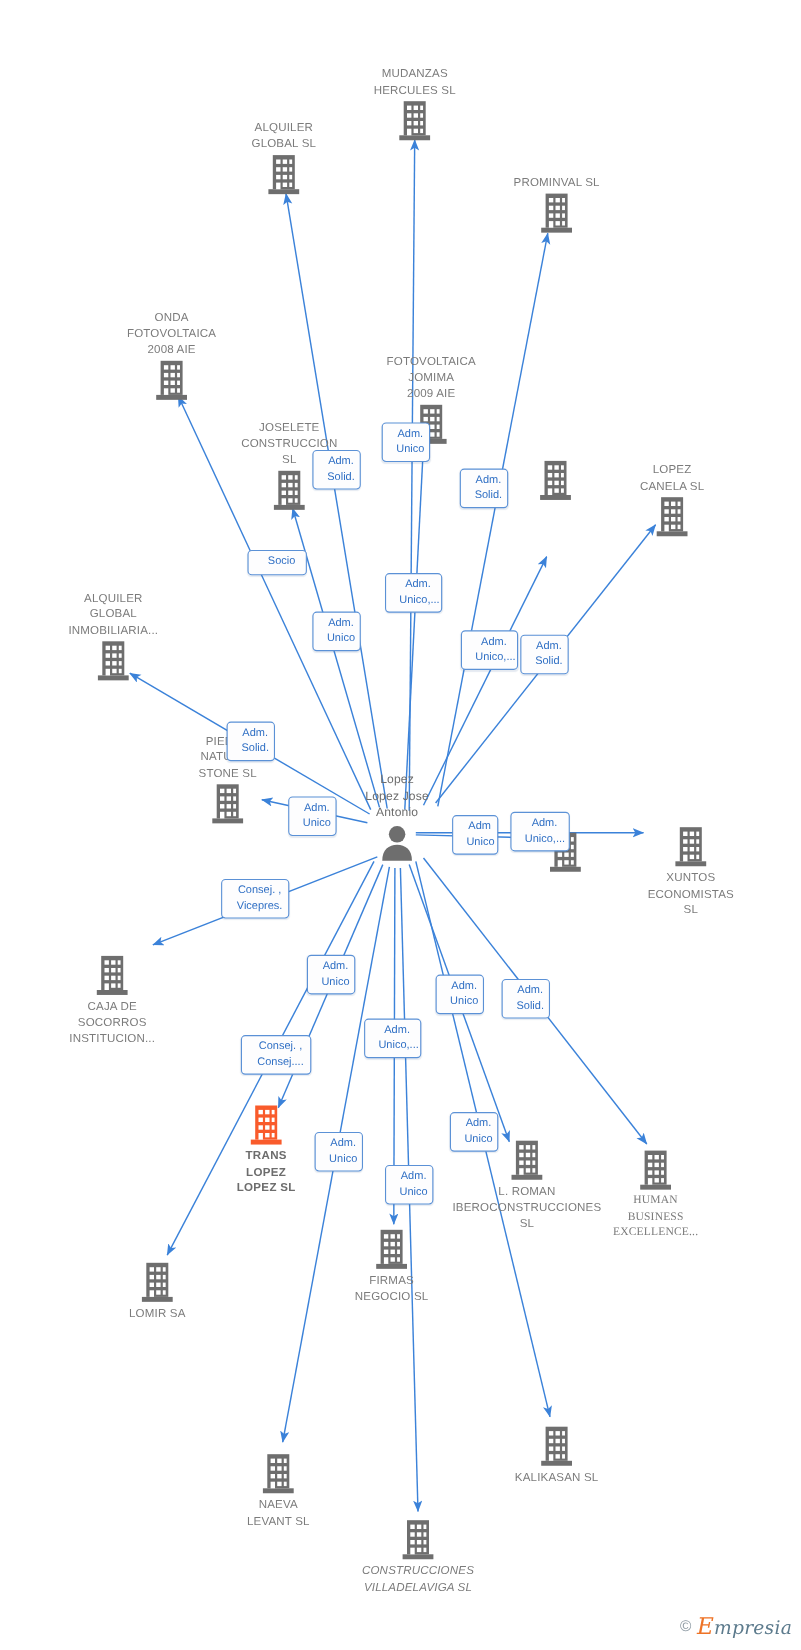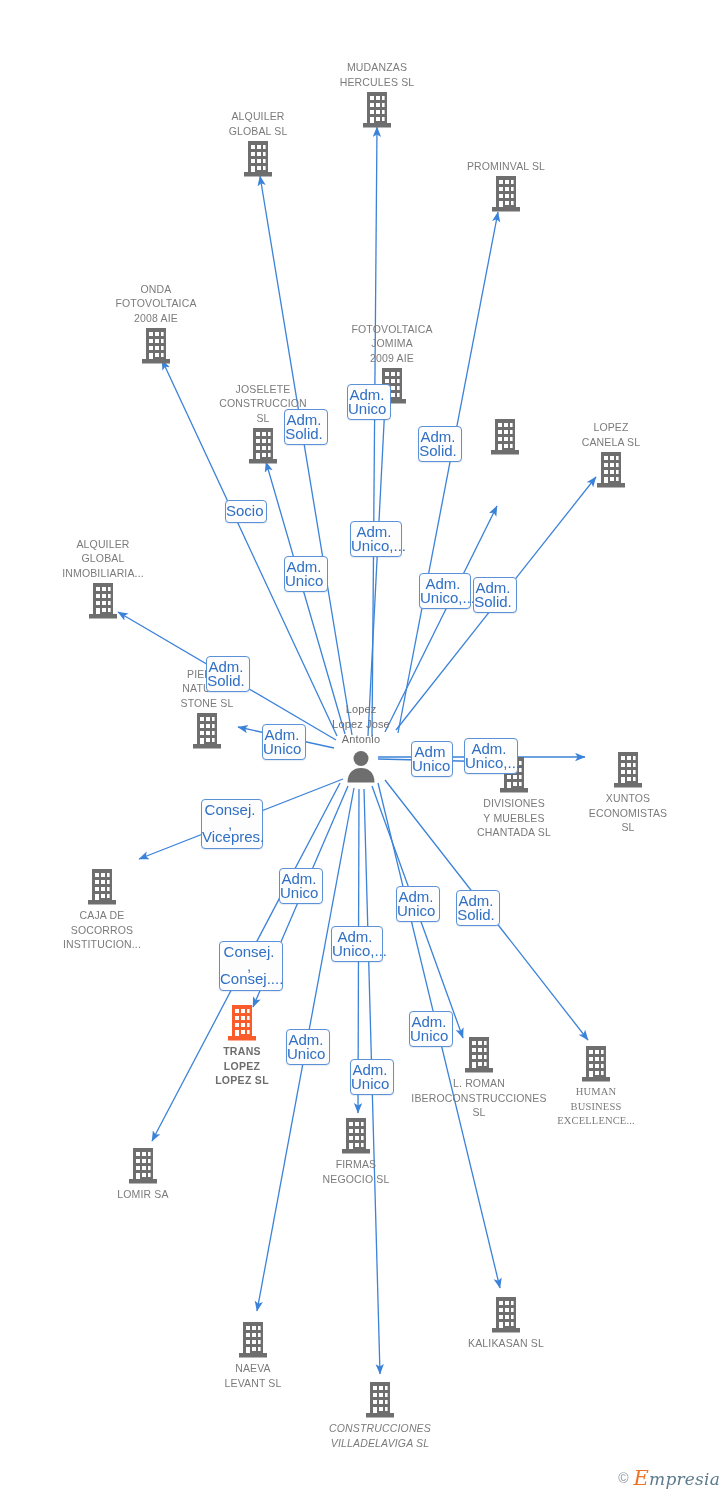--- a/index.html
+++ b/index.html
@@ -54,24 +54,24 @@
     line-height:15px;
   }
   
   .badge{
     position:absolute;
     box-sizing:border-box;
     background:#fdfdfe;
     border:1px solid #5b91d6;
     border-radius:4px;
     color:#2f6fc4;
-    font-size:15px;
+    font-size:10px;
     line-height:13.5px;
     text-align:center;
-    padding:3px 4px 4px 0;
+    padding:3px 4px 4px 12px;
     white-space:pre-line;
     box-shadow:0 1px 1px rgba(40,80,140,.12);
   }
   
   #watermark{
     position:absolute;
     right:8px;
     bottom:10px;
     display:flex;
     align-items:center;
@@ -395,23 +395,20 @@
               <rect x="16" y="12" width="4" height="4"></rect>
               <rect x="22" y="12" width="2.6" height="4"></rect>
               <rect x="10" y="19" width="4" height="4"></rect>
               <rect x="16" y="19" width="4" height="4"></rect>
               <rect x="22" y="19" width="2.6" height="4"></rect>
               <rect x="10" y="26" width="4" height="6"></rect>
               <rect x="16" y="26" width="4" height="4"></rect>
               <rect x="22" y="26" width="2.6" height="4"></rect>
             </g>
           </svg></span>
-        <span class="lbl">DIVISIONES
-Y MUEBLES
-CHANTADA  SL</span>
       </div>
       <div class="node" style="left: 628px; top: 751px;">
         <span class="ico"><svg width="34" height="38" viewBox="0 0 34 38" xmlns="http://www.w3.org/2000/svg" aria-hidden="true">
             <rect x="7" y="1" width="20" height="31" fill="#6e6e6e"></rect>
             <rect x="3" y="32" width="28" height="4.5" fill="#6e6e6e"></rect>
             <g fill="#ffffff">
               <rect x="10" y="5" width="4" height="4"></rect>
               <rect x="16" y="5" width="4" height="4"></rect>
               <rect x="22" y="5" width="2.6" height="4"></rect>
               <rect x="10" y="12" width="4" height="4"></rect>
@@ -602,21 +599,21 @@
               <rect x="16" y="26" width="4" height="4"></rect>
               <rect x="22" y="26" width="2.6" height="4"></rect>
             </g>
           </svg></span>
         <span class="lbl">CONSTRUCCIONES
 VILLADELAVIGA SL</span>
       </div>
     </div>
 
   <div id="badge-layer">
-      <div class="badge" style="left: 225px; top: 500px; width: 42px; min-height: 20px;">Socio</div>
+      <div class="badge" style="left: 225px; top: 500px; width: 54px; min-height: 20px;">Socio</div>
       <div class="badge" style="left: 284px; top: 409px; width: 44px; min-height: 34px;">Adm.
 Solid.</div>
       <div class="badge" style="left: 347px; top: 384px; width: 44px; min-height: 34px;">Adm.
 Unico</div>
       <div class="badge" style="left: 418px; top: 426px; width: 44px; min-height: 34px;">Adm.
 Solid.</div>
       <div class="badge" style="left: 350px; top: 521px; width: 52px; min-height: 34px;">Adm.
 Unico,...</div>
       <div class="badge" style="left: 284px; top: 556px; width: 44px; min-height: 34px;">Adm.
 Unico</div>

